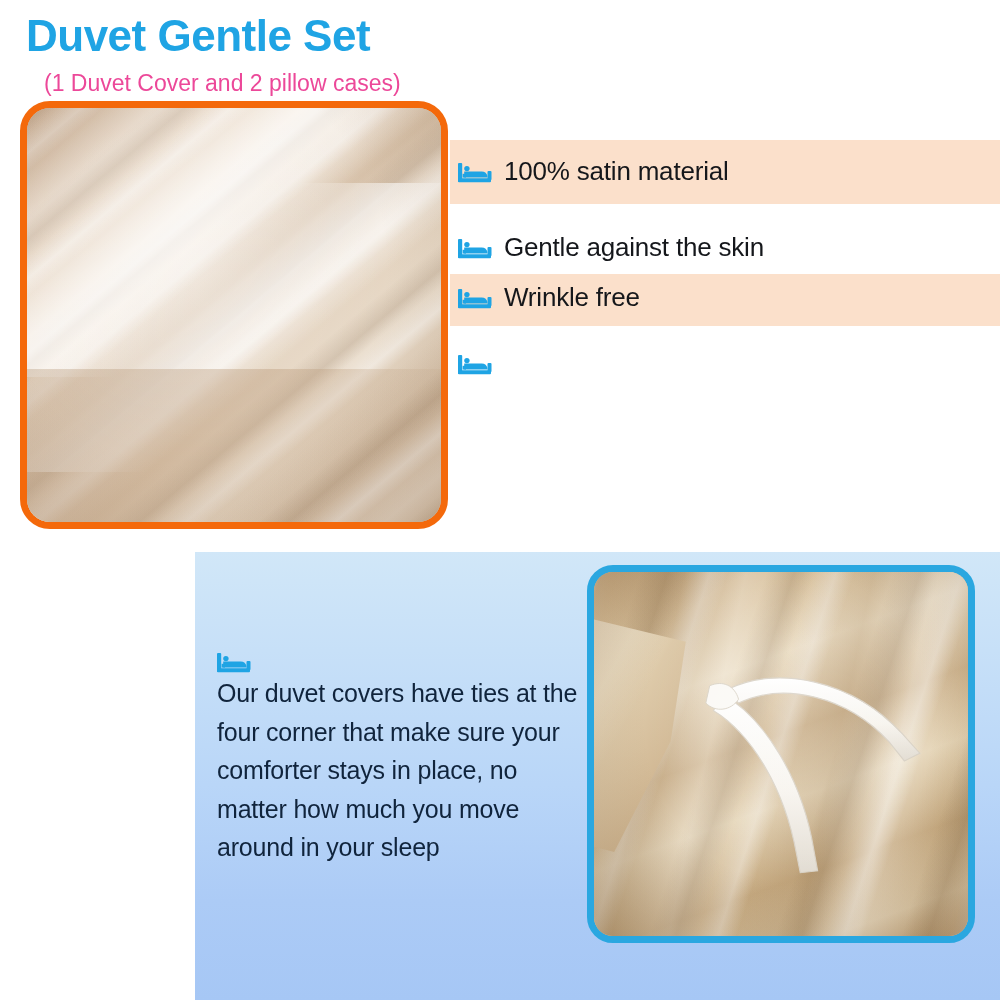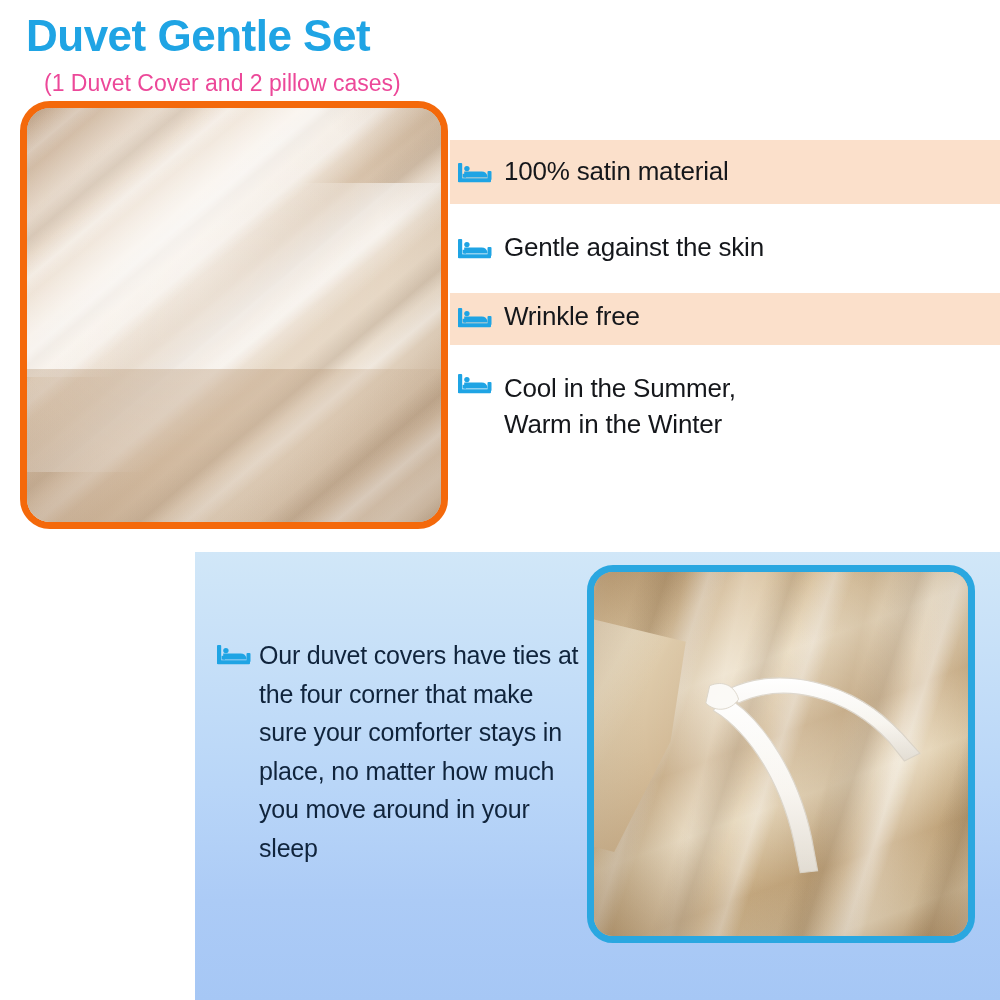--- a/index.html
+++ b/index.html
@@ -110,33 +110,33 @@
     line-height:1.38;
     letter-spacing:-0.2px;
     white-space:pre-line;
     padding-left:2px;
   }
   .bed-icon{display:block;}
 
   
   #row0{height:64px;align-items:center;padding:0 10px 0 8px;margin-top:0;}
   #row1{height:52px;align-items:center;padding:0 4px 0 8px;margin-top:18px;}
-  #row2{height:52px;align-items:center;padding:0 10px 5px 8px;margin-top:19px;}
+  #row2{height:52px;align-items:center;padding:0 10px 5px 8px;}
   #row3{height:auto;align-items:flex-start;padding:9px 10px 0 8px;margin-top:17px;}
 
   
   .bottom-panel{
     position:absolute;left:195px;top:552px;
     width:805px;height:448px;
     background:linear-gradient(180deg,#D1E7F8 0%,#C7E0F8 22%,#B9D6F8 52%,#ACCBF6 78%,#A6C7F5 100%);
   }
   .panel-text{
-    position:absolute;left:22px;top:84px;
+    position:absolute;left:22px;top:92px;
     width:370px;
-    display:flex;align-items:flex-start;
+    display:flex;align-items:flex-start;flex-direction:column;
   }
   .panel-text .bed-wrap{
     flex:0 0 auto;width:42px;padding-top:8px;
   }
   .panel-text .ptext{
     font-size:25px;
     color:#10243C;
     line-height:1.54;
     letter-spacing:-0.2px;
   }
@@ -268,22 +268,20 @@
       <span class="bed-wrap">
         <svg class="bed-icon" width="34" height="22" viewBox="0 0 34 22" aria-hidden="true">
           <rect x="0" y="1" width="4.2" height="19" rx="1" fill="#1FA4E4"></rect>
           <rect x="0" y="16.2" width="33" height="4" rx="1" fill="#1FA4E4"></rect>
           <rect x="29.5" y="9" width="4" height="9" rx="1" fill="#1FA4E4"></rect>
           <path d="M6.2 9.6h17.6c3.0 0 5.2 1.9 5.6 4.4v1.6H6.2z" fill="#1FA4E4"></path>
           <circle cx="8.9" cy="6.6" r="2.7" fill="#1FA4E4"></circle>
           <path d="M4.6 11.8h3.4v3.8H4.6z" fill="#1FA4E4"></path>
         </svg>
       </span>
-      <span class="ftext">Cool in the Summer,
-Warm in the Winter</span>
     </div>
 
   </div>
 
   <div class="bottom-panel">
 
     <div class="panel-text">
       <span class="bed-wrap">
         <svg class="bed-icon" width="34" height="22" viewBox="0 0 34 22" aria-hidden="true">
           <rect x="0" y="1" width="4.2" height="19" rx="1" fill="#1FA4E4"></rect>

